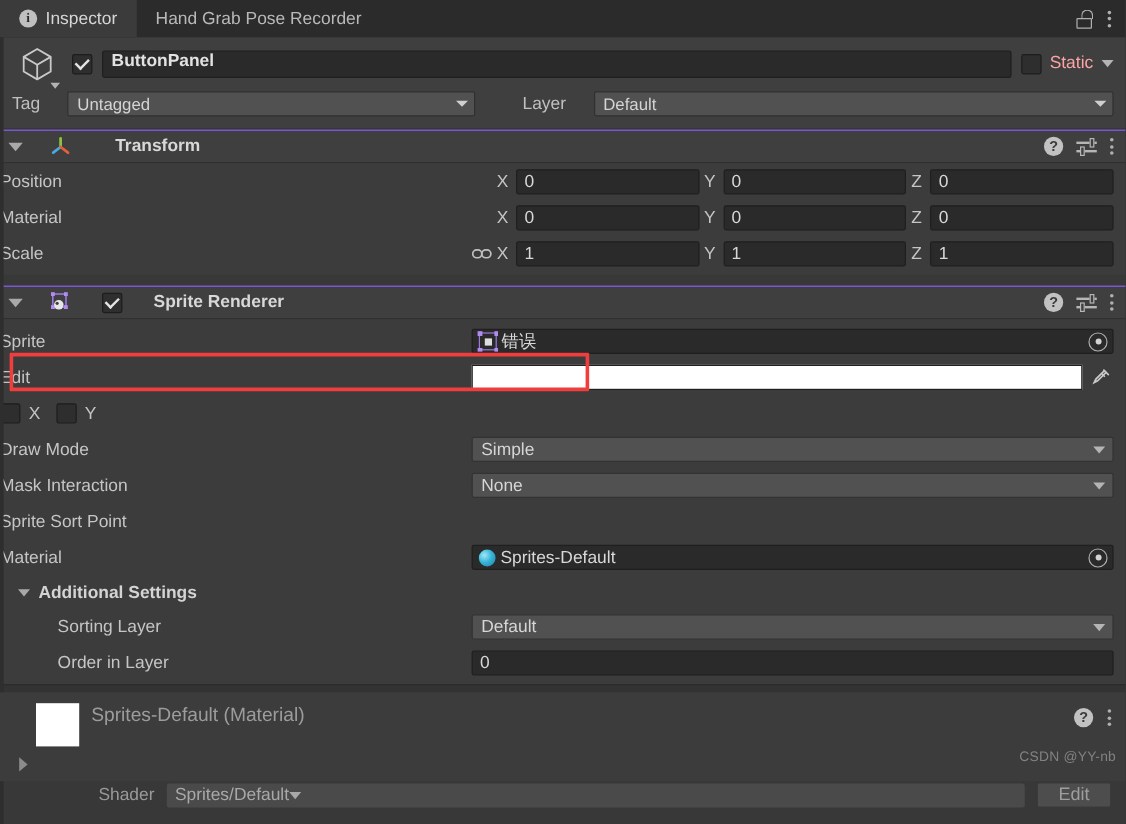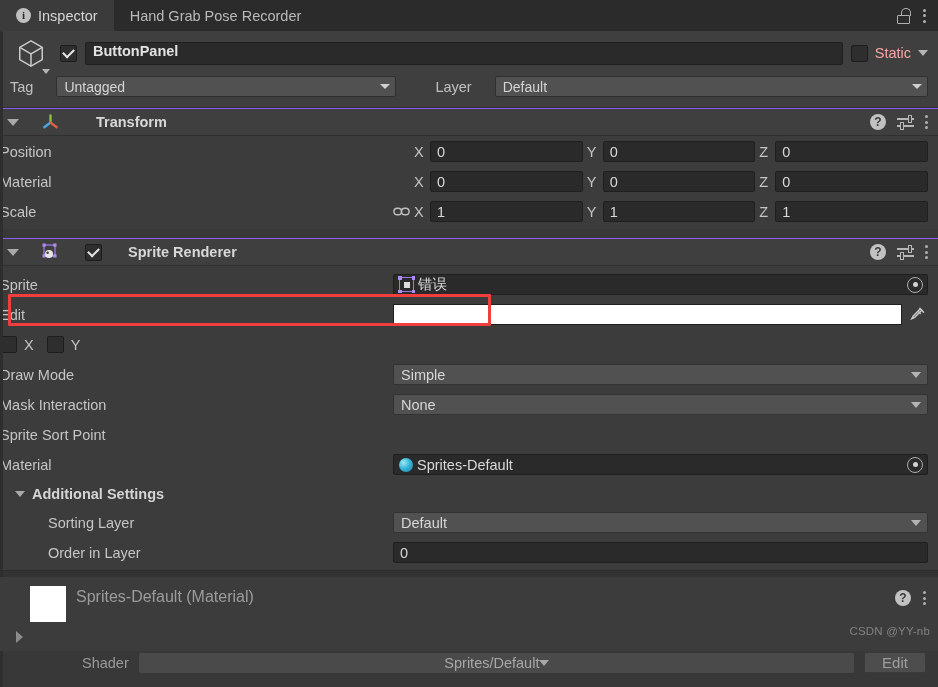--- a/index.html
+++ b/index.html
@@ -207,21 +207,21 @@
     width: 0; height: 0; margin-top: 9px; margin-left: 2px;
     border-top: 6px solid transparent; border-bottom: 6px solid transparent;
     border-left: 7px solid #8b8b8b;
   }
   .mat-title { color: #9c9c9c; font-size: 16px; padding-top: 2px; }
   .mat-right { position: absolute; right: 12px; top: 13px; display: flex; align-items: center; gap: 12px; }
   .shader-row { display: flex; align-items: center; gap: 10px; margin-top: 9px; padding-left: 82px; padding-right: 2px; }
   .shader-label { color: #9a9a9a; font-size: 14.5px; flex: none; }
   .shader-dd {
     flex: 1; height: 20px; background: #4a4a4a; border-radius: 2px;
-    display: flex; align-items: center; justify-content: center;
+    display: flex; align-items: center; justify-content: flex-start;
     padding: 0 6px 0 7px; color: #a8a8a8; font-size: 14.5px; min-width: 0;
   }
   .shader-dd .caret-dn { border-top-color: #a8a8a8; }
   .edit-btn {
     width: 62px; height: 21px; background: #4d4d4d; border: 1px solid #3a3a3a;
     border-radius: 2px; display: flex; align-items: center; justify-content: center;
     color: #9e9e9e; font-size: 15px; flex: none; text-align: right;
   }
 
   .watermark {

